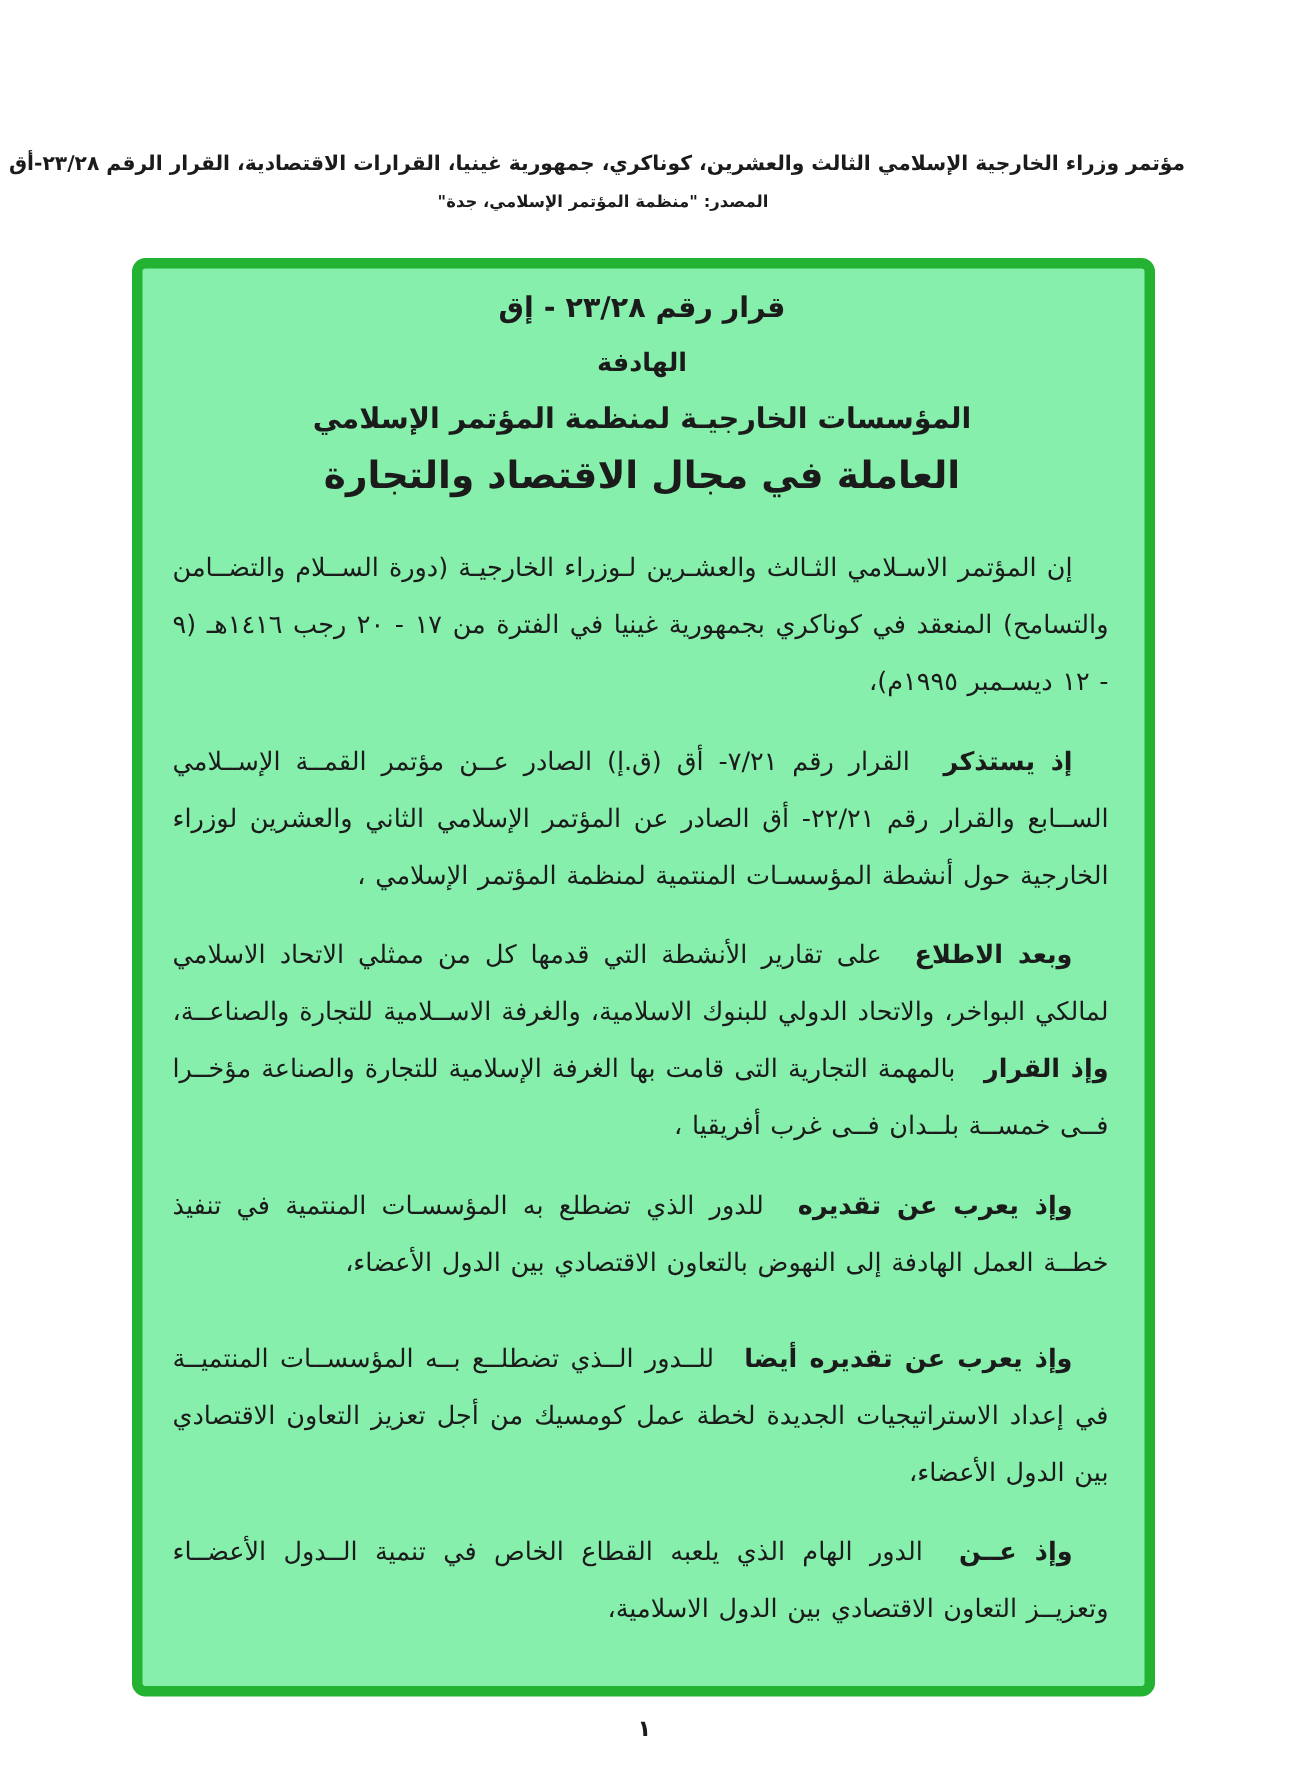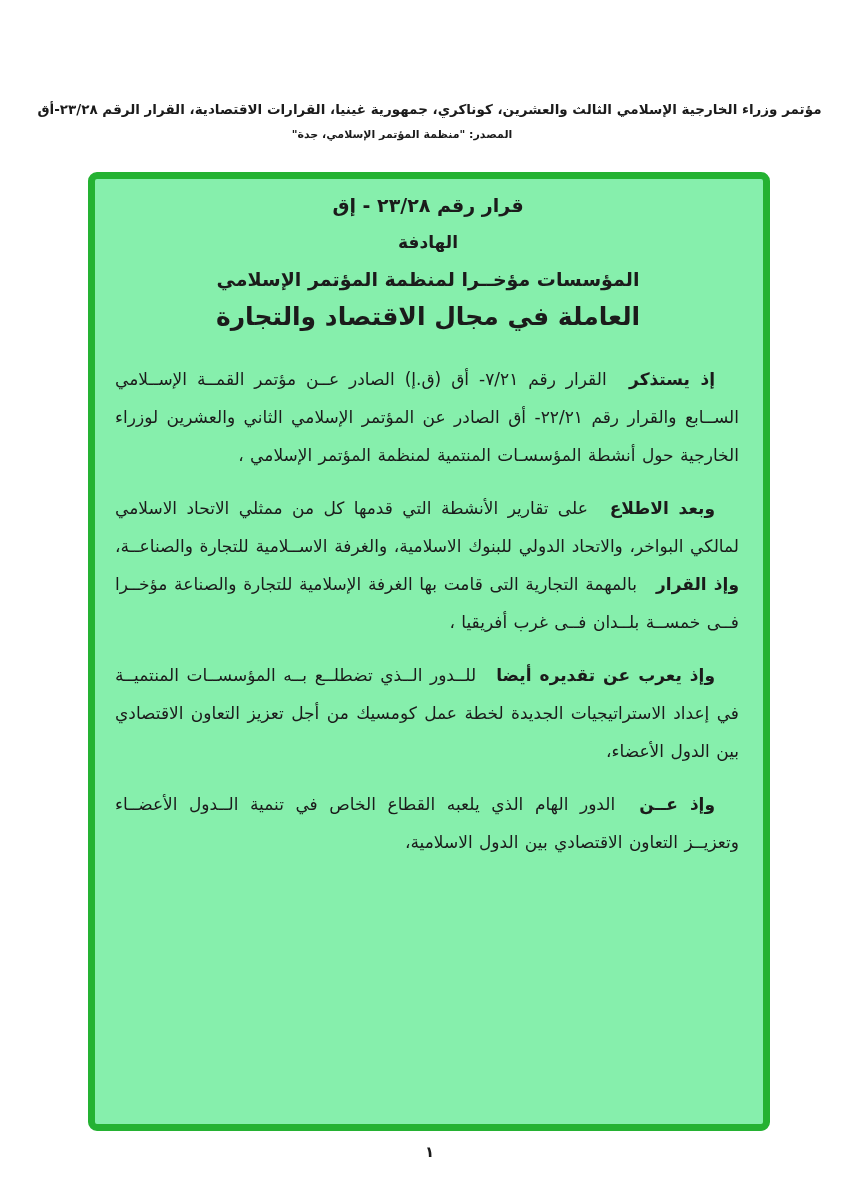--- a/index.html
+++ b/index.html
@@ -10,21 +10,21 @@
     background:#ffffff;
     font-family:"DejaVu Sans", sans-serif;
     color:#1b1b1b;
     overflow:hidden;
   }
   
   .hdr-line1{
     position:absolute;
     top:101px; right:6px; left:6px;
     direction:rtl;
-    text-align:center;
+    text-align:left;
     white-space:nowrap;
     font-size:13.5px;
     font-weight:bold;
     letter-spacing:0;
   }
   .hdr-line2{
     position:absolute;
     top:128px; left:0; right:55px;
     direction:rtl;
     text-align:center;
@@ -90,27 +90,29 @@
   <div class="hdr-line1">مؤتمر وزراء الخارجية الإسلامي الثالث والعشرين، كوناكري، جمهورية غينيا، القرارات الاقتصادية، القرار الرقم ٢٣/٢٨-أق</div>
 
   <div class="hdr-line2">المصدر:  "منظمة المؤتمر الإسلامي، جدة"</div>
 
   <div class="green-box">
     <div class="box-content">
 
       <div class="title-block">
         <div class="title-line1">قرار رقم ٢٣/٢٨ - إق</div>
         <div class="title-line2">الهادفة</div>
-        <div class="title-line3">المؤسسات مؤخــرا لمنظمة المؤتمر الإسلامي</div>
+        <div class="title-line3">المؤسسات الخارجيـة لمنظمة المؤتمر الإسلامي</div>
         <div class="title-line4">العاملة في مجال الاقتصاد والتجارة</div>
       </div>
 
       <div class="paras" id="paragraphs">
+          <p class="para"><span>إن المؤتمر الاسـلامي الثـالث والعشـرين لـوزراء الخارجيـة (دورة الســلام والتضــامن والتسامح) المنعقد في كوناكري بجمهورية غينيا في الفترة من ١٧ - ٢٠ رجب ١٤١٦هـ (٩ - ١٢ ديسـمبر ١٩٩٥م)،</span></p>
           <p class="para"><b>إذ يستذكر </b><span>القرار رقم ٧/٢١- أق (ق.إ) الصادر عــن مؤتمر القمــة الإســلامي الســابع والقرار رقم ٢٢/٢١- أق الصادر عن المؤتمر الإسلامي الثاني والعشرين لوزراء الخارجية حول أنشطة المؤسسـات المنتمية لمنظمة المؤتمر الإسلامي ،</span></p>
           <p class="para"><b>وبعد الاطلاع </b><span>على تقارير الأنشطة التي قدمها كل من ممثلي الاتحاد الاسلامي لمالكي البواخر، والاتحاد الدولي للبنوك الاسلامية، والغرفة الاســلامية للتجارة والصناعــة، </span><b>وإذ القرار </b><span>بالمهمة التجارية التى قامت بها الغرفة الإسلامية للتجارة والصناعة مؤخــرا فــى خمســة بلــدان فــى غرب أفريقيا ،</span></p>
+          <p class="para"><b>وإذ يعرب عن تقديره </b><span>للدور الذي تضطلع به المؤسسـات المنتمية في تنفيذ خطــة العمل الهادفة إلى النهوض بالتعاون الاقتصادي بين الدول الأعضاء،</span></p>
           <p class="para"><b>وإذ يعرب عن تقديره أيضا </b><span>للــدور الــذي تضطلــع بــه المؤسســات المنتميــة في إعداد الاستراتيجيات الجديدة لخطة عمل كومسيك من أجل تعزيز التعاون الاقتصادي بين الدول الأعضاء،</span></p>
           <p class="para"><b>وإذ عــن </b><span>الدور الهام الذي يلعبه القطاع الخاص في تنمية الــدول الأعضــاء وتعزيــز التعاون الاقتصادي بين الدول الاسلامية،</span></p>
           <p class="para"></p>
         </div>
 
     </div>
   </div>
 
   <div class="page-num">١</div>
 

